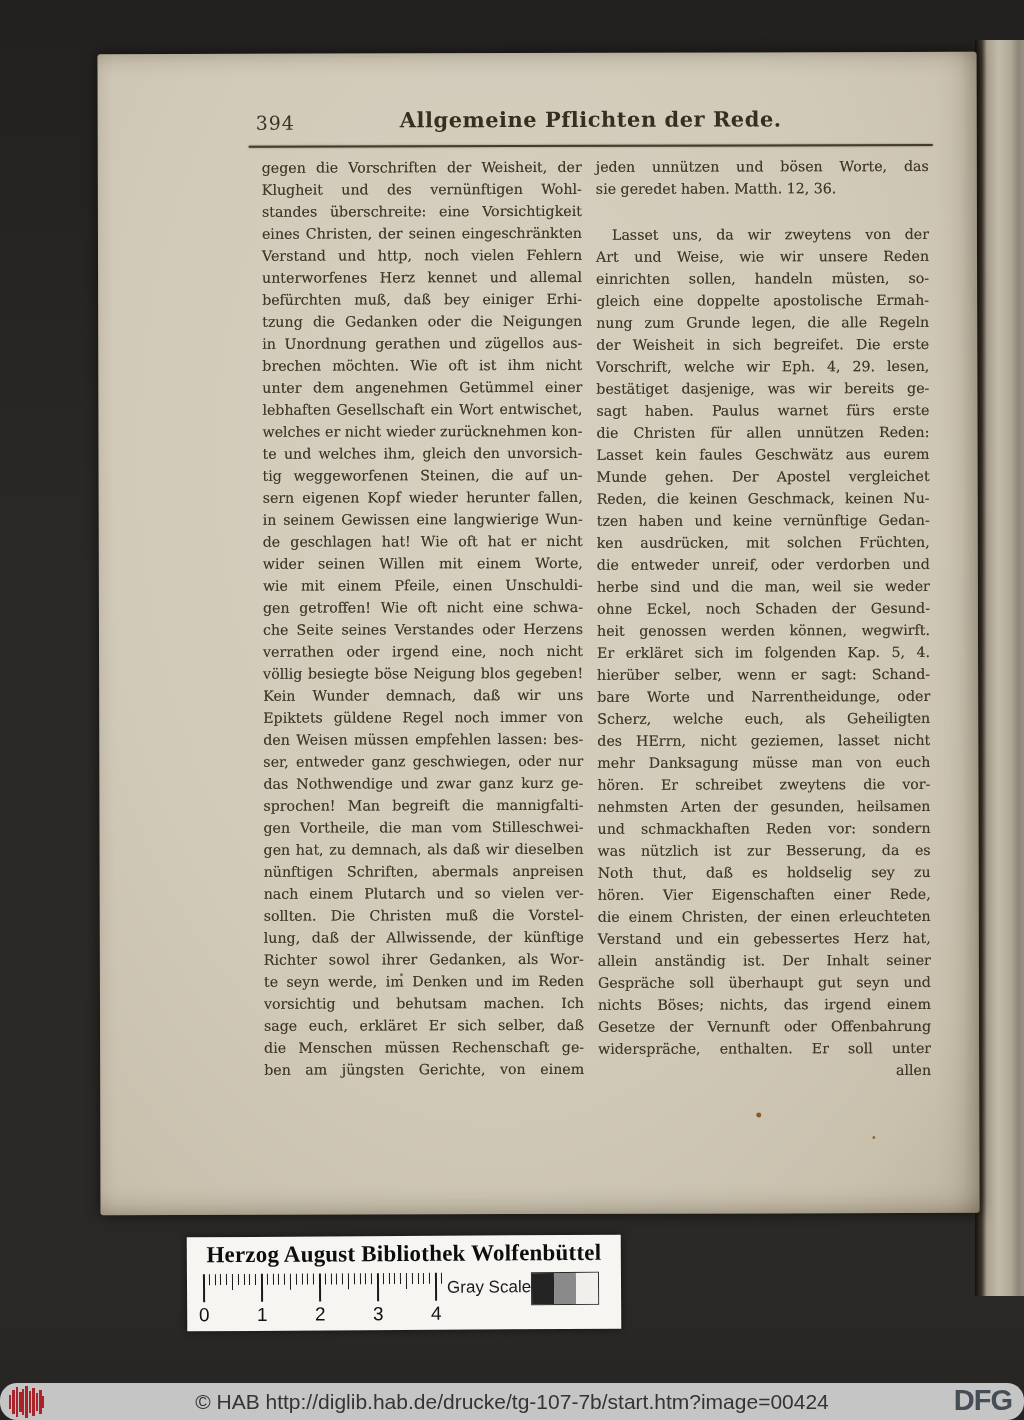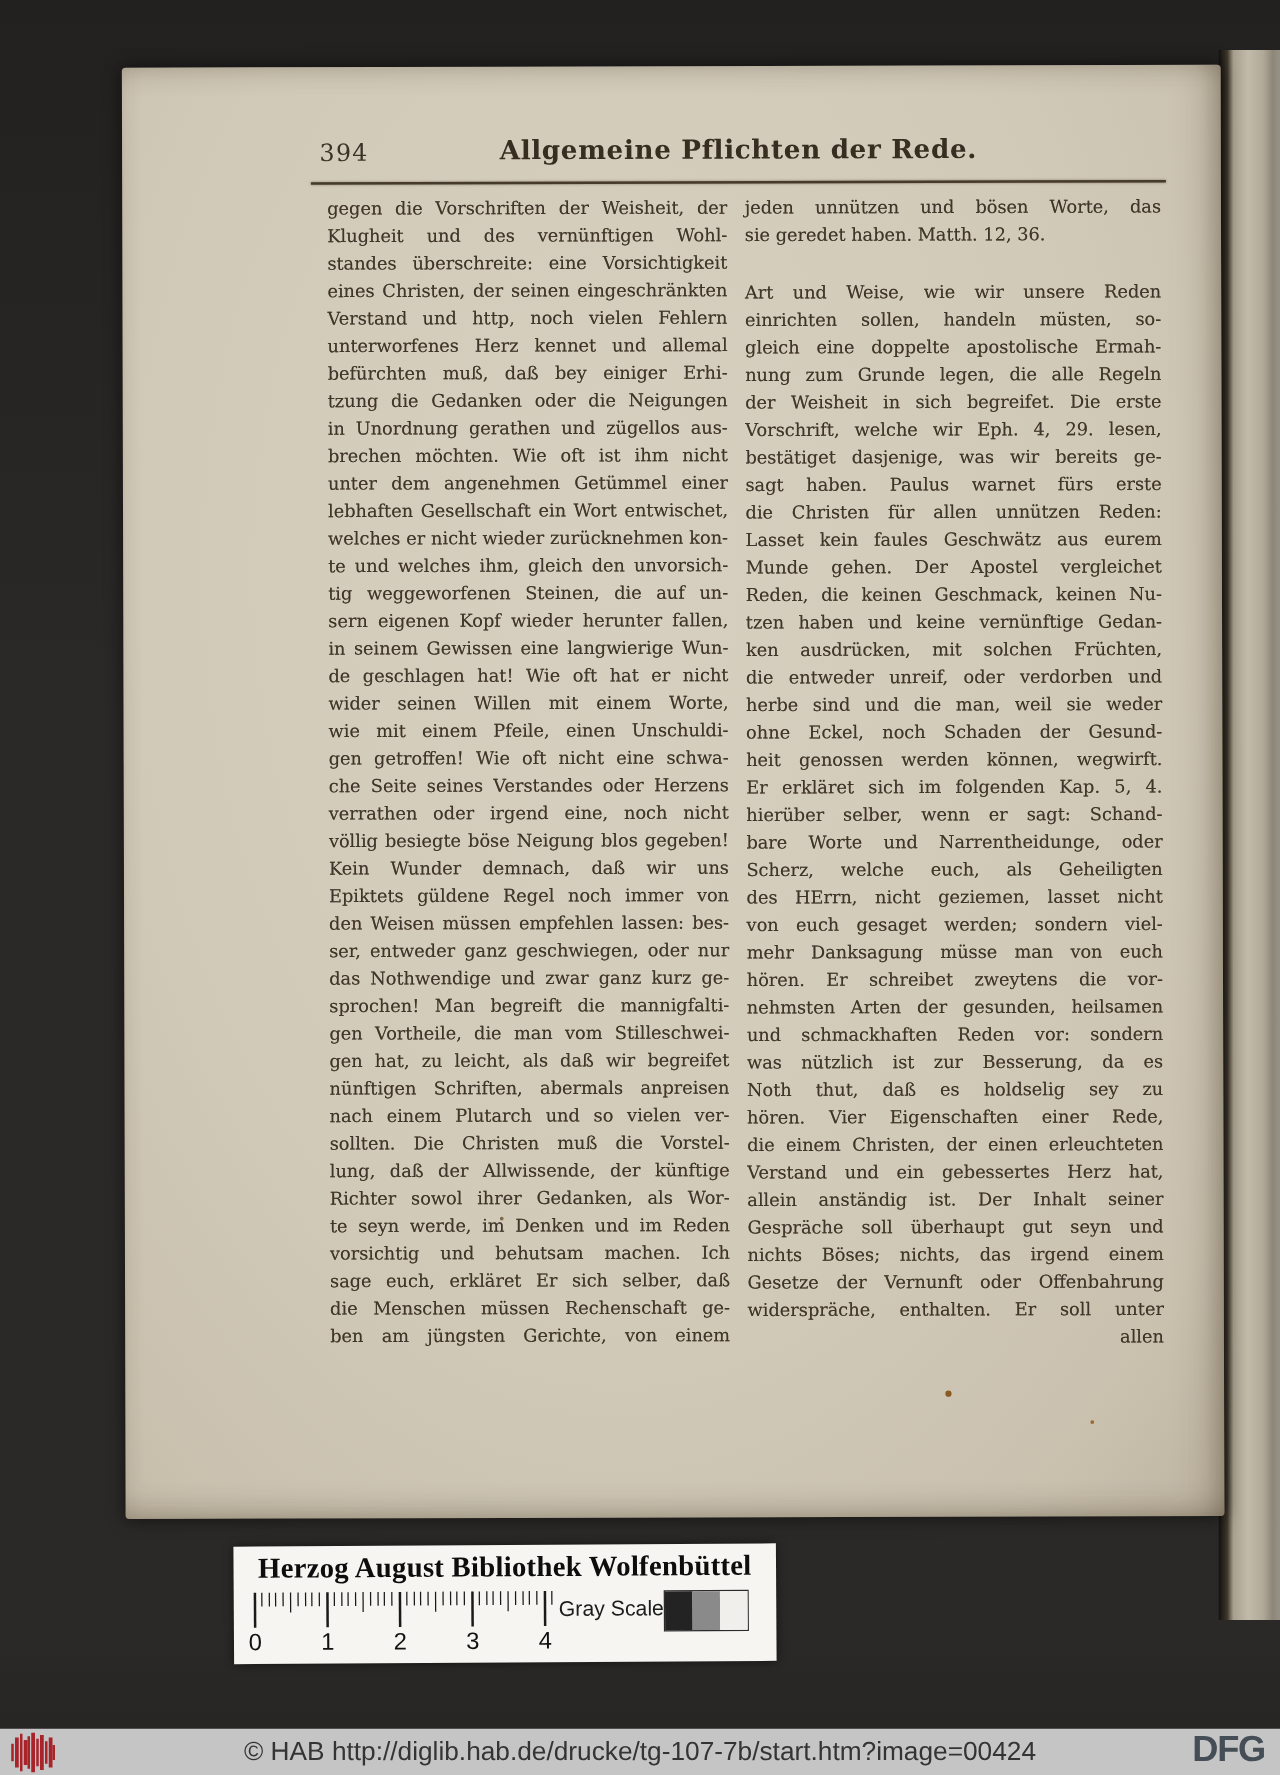--- a/index.html
+++ b/index.html
@@ -39,21 +39,21 @@
   .ruler{position:absolute;left:16px;top:37px;width:250px;height:54px;}
   .tick{position:absolute;top:0;background:#1a1a1a;}
   .ruler-num{position:absolute;top:30px;width:14px;text-align:center;
     font-family:"Liberation Sans",sans-serif;font-size:19px;color:#111;}
   .grayscale-text{position:absolute;left:260px;top:42px;font-family:"Liberation Sans",sans-serif;
     font-size:17px;color:#1c1c1c;}
   .swatches{position:absolute;left:344px;top:37px;display:flex;border:1px solid #2a2a2a;}
   .swatch{width:22px;height:31px;}
   
   .footer-bar{position:absolute;left:0;top:1383px;width:1024px;height:37px;
-    background:var(--bar-bg,#c5c5c5);}
+    background:var(--bar-bg,#c5c5c5);border-radius:17px;}
   .hab-logo{position:absolute;left:8px;top:3px;}
   .copyright{position:absolute;left:0;width:1024px;top:0;height:37px;line-height:37px;
     text-align:center;font-family:"Liberation Sans",sans-serif;font-size:21px;color:#343434;}
   .dfg{position:absolute;right:12px;top:1px;font-family:"Liberation Sans",sans-serif;
     font-weight:bold;font-size:29px;letter-spacing:-1px;color:var(--dfg-color,#454e56);}
 </style>
 </head>
 <body>
 
 <div id="canvas">
@@ -91,39 +91,40 @@
             <div class="line">che Seite seines Verstandes oder Herzens</div>
             <div class="line">verrathen oder irgend eine, noch nicht</div>
             <div class="line">völlig besiegte böse Neigung blos gegeben!</div>
             <div class="line">Kein Wunder demnach, daß wir uns</div>
             <div class="line">Epiktets güldene Regel noch immer von</div>
             <div class="line">den Weisen müssen empfehlen lassen: bes-</div>
             <div class="line">ser, entweder ganz geschwiegen, oder nur</div>
             <div class="line">das Nothwendige und zwar ganz kurz ge-</div>
             <div class="line">sprochen!  Man begreift die mannigfalti-</div>
             <div class="line">gen Vortheile, die man vom Stilleschwei-</div>
-            <div class="line">gen hat, zu leicht, als daß wir begreifet</div>
+            <div class="line">gen hat, zu demnach, als daß wir dieselben</div>
             <div class="line">nünftigen Schriften, abermals anpreisen</div>
             <div class="line">nach einem Plutarch und so vielen ver-</div>
             <div class="line">sollten.  Die Christen muß die Vorstel-</div>
             <div class="line">lung, daß der Allwissende, der künftige</div>
             <div class="line">Richter sowol ihrer Gedanken, als Wor-</div>
             <div class="line">te seyn werde, im Denken und im Reden</div>
             <div class="line">vorsichtig und behutsam machen.  Ich</div>
             <div class="line">sage euch, erkläret Er sich selber, daß</div>
             <div class="line">die Menschen müssen Rechenschaft ge-</div>
             <div class="line">ben am jüngsten Gerichte, von einem</div>
           </div>
         </div>
       <div class="col col-right" id="col-right">
           <div class="block">
             <div class="line">jeden unnützen und bösen Worte, das</div>
             <div class="line noj">sie geredet haben.  Matth. 12, 36.</div>
           </div>
           <div class="block gap">
+            <div class="line indent">Lasset uns, da wir zweytens von der</div>
             <div class="line">Art und Weise, wie wir unsere Reden</div>
             <div class="line">einrichten sollen, handeln müsten, so-</div>
             <div class="line">gleich eine doppelte apostolische Ermah-</div>
             <div class="line">nung zum Grunde legen, die alle Regeln</div>
             <div class="line">der Weisheit in sich begreifet.  Die erste</div>
             <div class="line">Vorschrift, welche wir Eph. 4, 29. lesen,</div>
             <div class="line">bestätiget dasjenige, was wir bereits ge-</div>
             <div class="line">sagt haben.  Paulus warnet fürs erste</div>
             <div class="line">die Christen für allen unnützen Reden:</div>
             <div class="line">Lasset kein faules Geschwätz aus eurem</div>
@@ -133,21 +134,20 @@
             <div class="line">ken ausdrücken, mit solchen Früchten,</div>
             <div class="line">die entweder unreif, oder verdorben und</div>
             <div class="line">herbe sind und die man, weil sie weder</div>
             <div class="line">ohne Eckel, noch Schaden der Gesund-</div>
             <div class="line">heit genossen werden können, wegwirft.</div>
             <div class="line">Er erkläret sich im folgenden Kap. 5, 4.</div>
             <div class="line">hierüber selber, wenn er sagt: Schand-</div>
             <div class="line">bare Worte und Narrentheidunge, oder</div>
             <div class="line">Scherz, welche euch, als Geheiligten</div>
             <div class="line">des HErrn, nicht geziemen, lasset nicht</div>
-            <div class="line">von euch gesaget werden; sondern viel-</div>
             <div class="line">mehr Danksagung müsse man von euch</div>
             <div class="line">hören.  Er schreibet zweytens die vor-</div>
             <div class="line">nehmsten Arten der gesunden, heilsamen</div>
             <div class="line">und schmackhaften Reden vor: sondern</div>
             <div class="line">was nützlich ist zur Besserung, da es</div>
             <div class="line">Noth thut, daß es holdselig sey zu</div>
             <div class="line">hören.  Vier Eigenschaften einer Rede,</div>
             <div class="line">die einem Christen, der einen erleuchteten</div>
             <div class="line">Verstand und ein gebessertes Herz hat,</div>
             <div class="line">allein anständig ist.  Der Inhalt seiner</div>

